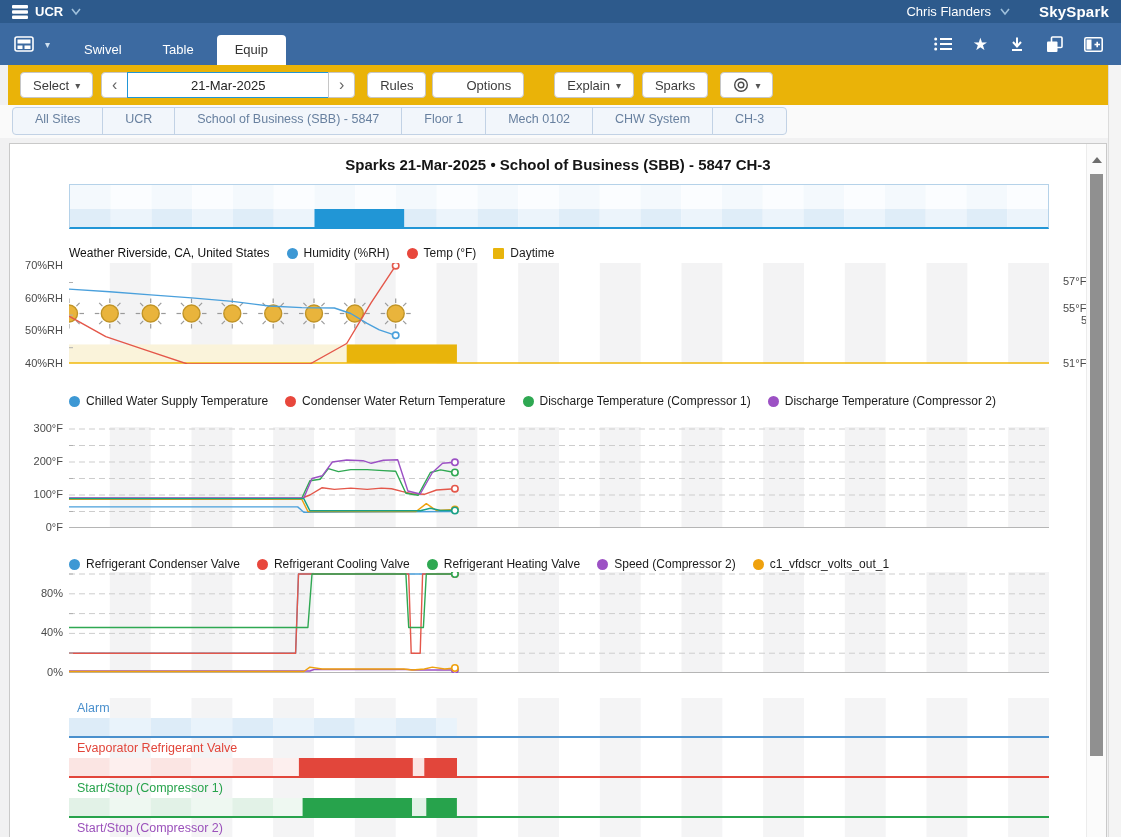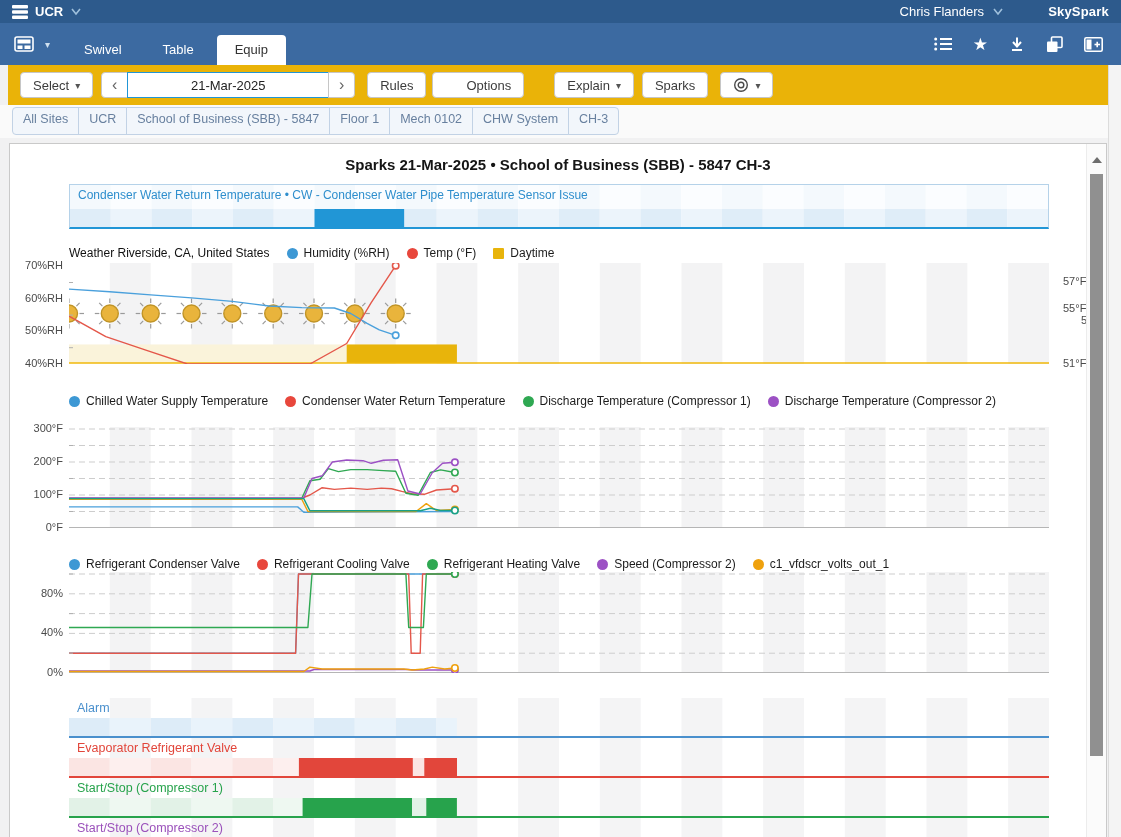--- a/index.html
+++ b/index.html
@@ -9,21 +9,21 @@
     background:#f1f1f2; font-family:"Liberation Sans", sans-serif;
     -webkit-font-smoothing:antialiased;
   }
   
   .bar1 { position:absolute; top:0; left:0; width:1121px; height:23px; background:#2d5a8c;
           display:flex; align-items:center; padding:0 12px; color:#fff; }
   .bar1-left { display:flex; align-items:center; gap:7px; }
   .server-label { font-size:13px; font-weight:bold; }
   .bar1-right { margin-left:auto; display:flex; align-items:center; gap:8px; }
   .user-label { font-size:13px; }
-  .brand { font-size:13px; font-weight:bold; margin-left:36px; letter-spacing:0.2px; }
+  .brand { font-size:15px; font-weight:bold; margin-left:20px; letter-spacing:0.2px; }
   .bar2 { position:absolute; top:23px; left:0; width:1121px; height:42px; background:#3c6aa1;
           display:flex; align-items:flex-end; color:#fff; }
   .viewbtn { align-self:center; margin:0 16px 0 14px; display:flex; align-items:center; gap:5px; }
   #tabs { display:flex; align-items:flex-end; gap:5px; }
   .tab { height:30px; line-height:30px; padding:0 18px; font-size:13px; color:#fff;
          border-radius:4px 4px 0 0; }
   .tab.active { background:#fff; color:#333; }
   .bar2-spacer { flex:1; }
   .bar2icons { align-self:center; display:flex; align-items:center; gap:21px; margin-right:18px; }
   .glyph-star { font-size:17px; line-height:17px; color:#fff; }
@@ -37,21 +37,21 @@
   .navgroup { display:flex; margin-left:8px; }
   .navbtn { width:27px; padding:0; font-size:16px; color:#666; }
   .navbtn.prev { border-radius:4px 0 0 4px; }
   .navbtn.next { border-radius:0 4px 4px 0; margin-left:-1px; }
   .date-input { width:202px; height:26px; border:1px solid #2196d6; background:#fff; margin-left:-1px;
                 text-align:center; font-size:13px; color:#222; display:flex; align-items:center; justify-content:center; }
   .ml8 { margin-left:8px; } .ml6 { margin-left:6px;padding-left:33px; } .ml30 { margin-left:30px; } .ml12 { margin-left:12px; }
   
   .crumbs { position:absolute; top:105px; left:0; width:1121px; height:33px; background:#fafafa;
             display:flex; align-items:flex-start; padding:2px 0 0 12px; }
-  .crumb { height:28px; line-height:22px; padding:0 10px; background:#f2f6fb; border:1px solid #c2d2e5;
+  .crumb { height:28px; line-height:22px; padding:0 22px; background:#f2f6fb; border:1px solid #c2d2e5;
            color:#68809f; font-size:12.5px; margin-left:-1px; white-space:nowrap; }
   .crumb:first-child { border-radius:4px 0 0 4px; margin-left:0; }
   .crumb:last-child { border-radius:0 4px 4px 0; }
   
   .page { position:absolute; top:138px; left:0; width:1121px; height:699px; background:#f1f1f2; }
   .outer-gutter { position:absolute; top:65px; right:0; width:13px; height:772px;
                   background:#f4f4f4; border-left:1px solid #dcdcdc; }
   .panel { position:absolute; left:9px; top:5px; width:1098px; height:745px;
            background:#fff; border:1px solid #c9c9c9; }
   .panel-title { position:absolute; top:12px; left:0; width:1096px; text-align:center;
@@ -250,21 +250,20 @@
           <rect x="815" y="0" width="40.75" height="24" fill="#f4f9fd"></rect>
           <rect x="815" y="24" width="40.75" height="18" fill="#dfedf8"></rect>
           <rect x="855.75" y="0" width="40.75" height="24" fill="#fbfdff"></rect>
           <rect x="855.75" y="24" width="40.75" height="18" fill="#ecf4fb"></rect>
           <rect x="896.5" y="0" width="40.75" height="24" fill="#f4f9fd"></rect>
           <rect x="896.5" y="24" width="40.75" height="18" fill="#dfedf8"></rect>
           <rect x="937.25" y="0" width="40.75" height="24" fill="#fbfdff"></rect>
           <rect x="937.25" y="24" width="40.75" height="18" fill="#ecf4fb"></rect>
           <rect x="244.5" y="24" width="89.64999999999996" height="18" fill="#2196d6"></rect>
         </svg>
-      <div class="spark-label">Condenser Water Return Temperature • CW - Condenser Water Pipe Temperature Sensor Issue</div>
     </div>
 
     <div class="legend-row" id="legend-weather" style="top:101px">
         <span class="legend-title">Weather Riverside, CA, United States</span>
         <span class="legend-item">
           <span class="dot" style="background: rgb(61, 152, 212);"></span>
           <span>Humidity (%RH)</span>
         </span>
         <span class="legend-item">
           <span class="dot" style="background: rgb(232, 71, 60);"></span>

